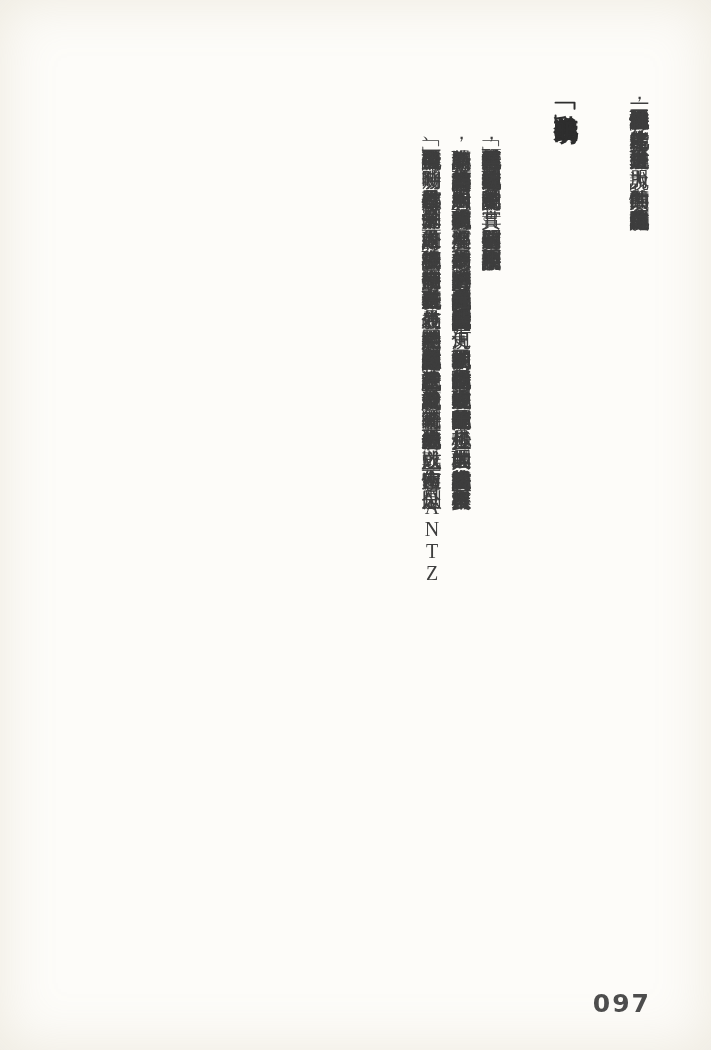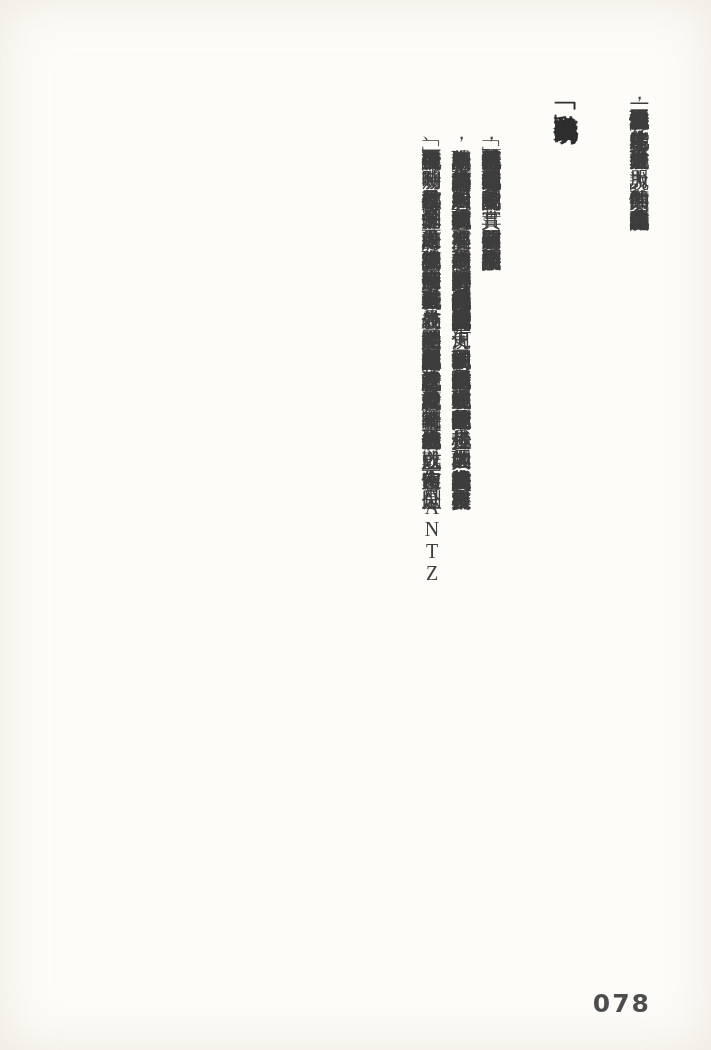--- a/index.html
+++ b/index.html
@@ -65,14 +65,14 @@
 <body>
 
 <div class="page">
   <div class="text-block">
     <p class="para first">也許正是因為成人漫畫一切以色情至上的表現特性，才能產生這樣的進化。難道不是漫畫的表現力、說服力，與性衝動的共演，才誕生這樣的演化歷史與奇蹟嗎？</p>
     <h2 class="heading">「乳首殘像」的黎明</h2>
     <p class="para">前文大篇幅地解釋了何為「乳頭殘像」，但在一九九四年前後開始流行起來的這種表現，最初究竟是誰發明的呢？其實，這個問題已有明確的答案。接下來我們將按順序一一說明。</p>
     <p class="para">無論多麼新穎的表現，其原點應該都出於最初的一張畫；不過和一般人所想的不同，想找出一種藝術表現明確的源頭，並沒有那麼簡單。為了確定最初的那一張畫，必須翻閱過去所有的資料，而且還不保證我們要找的文獻全都存在。光是先行研究和調查檔案的歷史就需要花費大量時間；更何況，即使找到了相當初期的表現，也依然很難斷言這就是最初的那張畫。即使在成人漫畫獨有的表現中，能明確判斷其起源或第一部作品的例子，也是極其稀少。其最大的理由，在於成人漫畫的史料歸檔比一般漫畫落後許多，很多東西根本沒有留下資料。</p>
     <p class="para">然而「乳首殘像」不論發明者、發明時期、以及首本作品都已被確定，算是非常罕見的例子。而且令人驚訝的是，根據筆者的調查後發現，有兩位作家幾乎於同一時期，各自創造出了「乳首殘像」表現法，並發表為作品。由於時間點幾乎完全相同，因此很難認定為是其中一人受到另一人發表之作品影響後，才產生「我也試試看」的想法；就算要說是下意識的啟發，從執筆時間來看，兩人也不可能先看過彼此的作品，難以成立。而這兩位作家，分別是以『GANTZ</p>
   </div>
-  <div class="page-number">078</div>
+  <div class="page-number">097</div>
 </div>
 
 </body></html>

